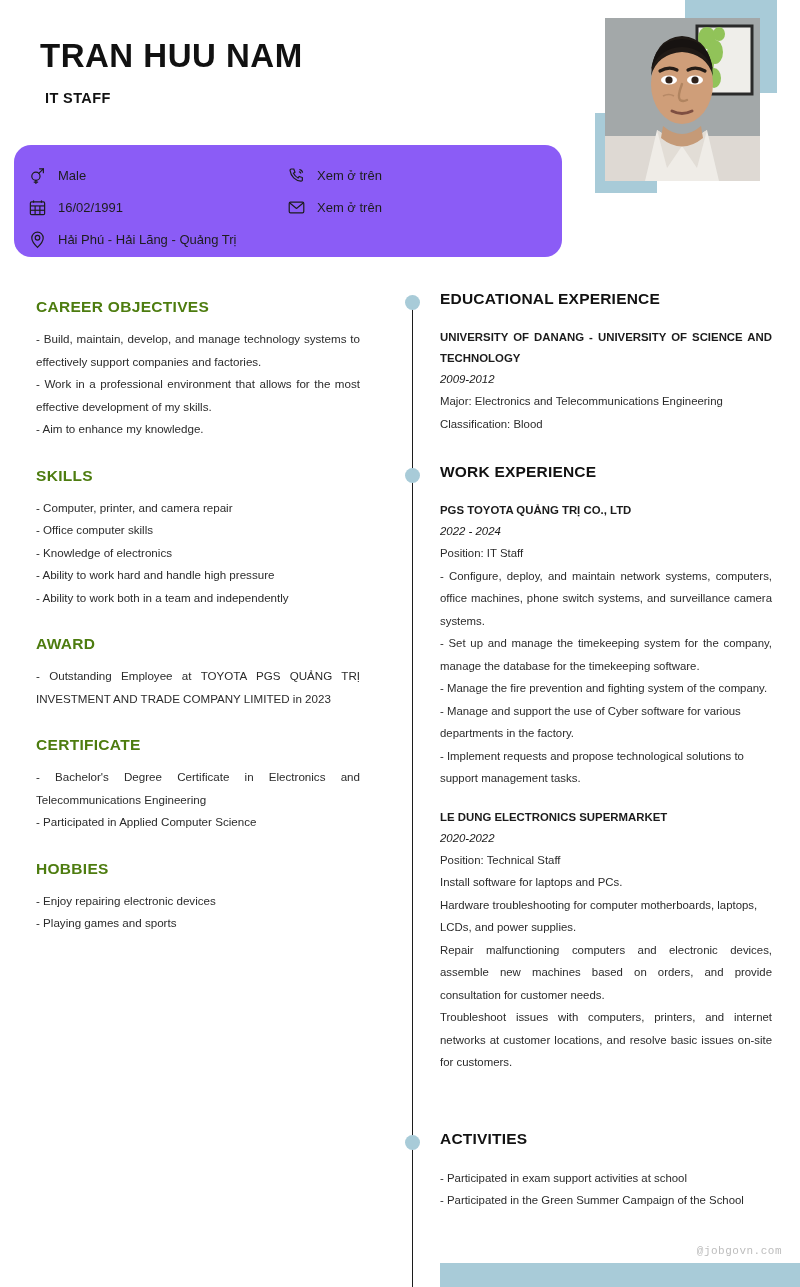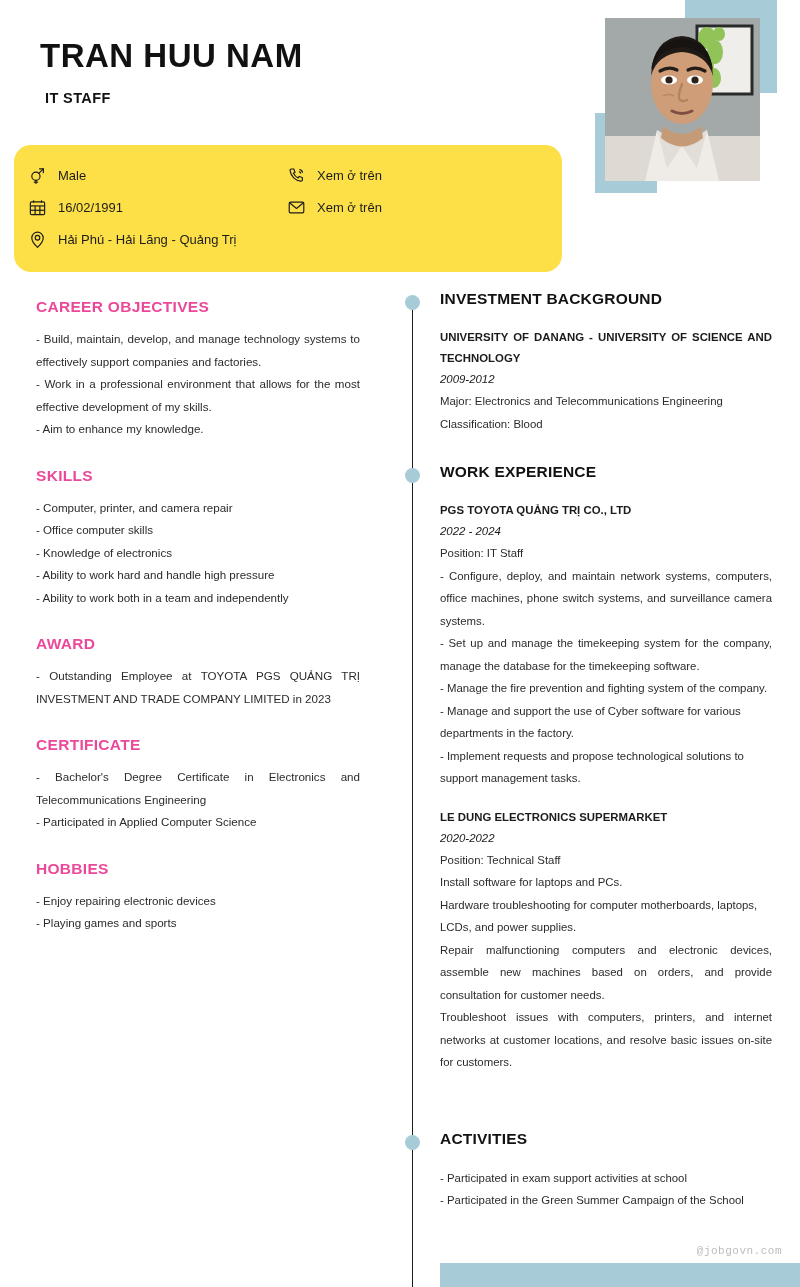--- a/index.html
+++ b/index.html
@@ -29,41 +29,41 @@
   .deco-tr { position: absolute; left: 685px; top: 0px; width: 92px; height: 93px; background: #a8cbd8; }
   .deco-bl { position: absolute; left: 595px; top: 113px; width: 62px; height: 80px; background: #a8cbd8; }
   .photo {
     position: absolute; left: 605px; top: 18px; width: 155px; height: 163px;
     overflow: hidden; background: #9fa5a6;
   }
   .photo svg { display:block; width:100%; height:100%; }
 
   
   .info-card {
-    position: absolute; left: 14px; top: 145px; width: 548px; height: 127px;
-    background: #fde047; border-radius: 17px;
+    position: absolute; left: 14px; top: 145px; width: 548px; height: 112px;
+    background: #8b5cf6; border-radius: 17px;
   }
   .info-row { position: absolute; display: flex; align-items: center; gap: 11px; }
   .info-row .ic { width: 19px; height: 19px; flex: 0 0 19px; color:#1c1c1c; display:flex; align-items:center; justify-content:center; }
   .info-row .ic svg { width: 19px; height: 19px; display:block; }
   .info-row .tx { font-size: 13px; color: #1d1d1d; white-space: nowrap; }
   .r1 { left: 14px; top: 21px; }
   .r2 { left: 14px; top: 53px; }
   .r3 { left: 14px; top: 85px; }
   .r4 { left: 273px; top: 21px; }
   .r5 { left: 273px; top: 53px; }
 
   
   .cols { position: absolute; top: 290px; left: 0; width: 800px; }
   .col-left { position: absolute; left: 36px; top: 8px; width: 324px; }
   .col-right { position: absolute; left: 412px; top: 0px; width: 360px; }
 
   .sec-h {
     font-size: 15.5px; font-weight: 700; letter-spacing: .3px;
-    color: #ec4899; margin-bottom: 12px; text-transform: uppercase;
+    color: #4d7c0f; margin-bottom: 12px; text-transform: uppercase;
   }
   .sec { margin-bottom: 26px; }
   .sec:last-child { margin-bottom: 0; }
   .p {
     font-size: 11.6px; line-height: 22.5px; color: #2b2b2b;
     margin: 0 0 0 0;
   }
   .p.just { text-align: justify; }
 
   
@@ -238,21 +238,21 @@
         <p class="p">- Playing games and sports</p>
       </div>
 
     </div>
 
     <div class="col-right">
       <div class="timeline"></div>
 
       <div class="tl-sec">
         <span class="dot"></span>
-        <div class="tl-h">INVESTMENT BACKGROUND</div>
+        <div class="tl-h">EDUCATIONAL EXPERIENCE</div>
       </div>
       <div class="tl-body">
         <div class="gap-s"></div>
         <div class="org">UNIVERSITY OF DANANG - UNIVERSITY OF SCIENCE AND TECHNOLOGY</div>
         <div class="yrs">2009-2012</div>
         <div class="ln">Major: Electronics and Telecommunications Engineering</div>
         <div class="ln">Classification: Blood</div>
       </div>
 
       <div class="gap-l"></div>

